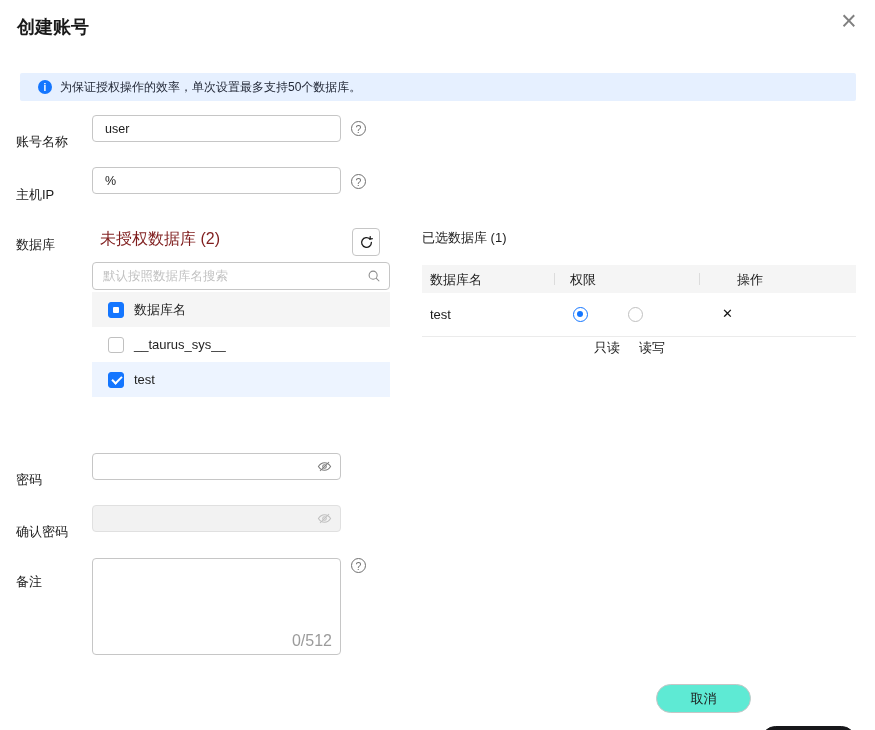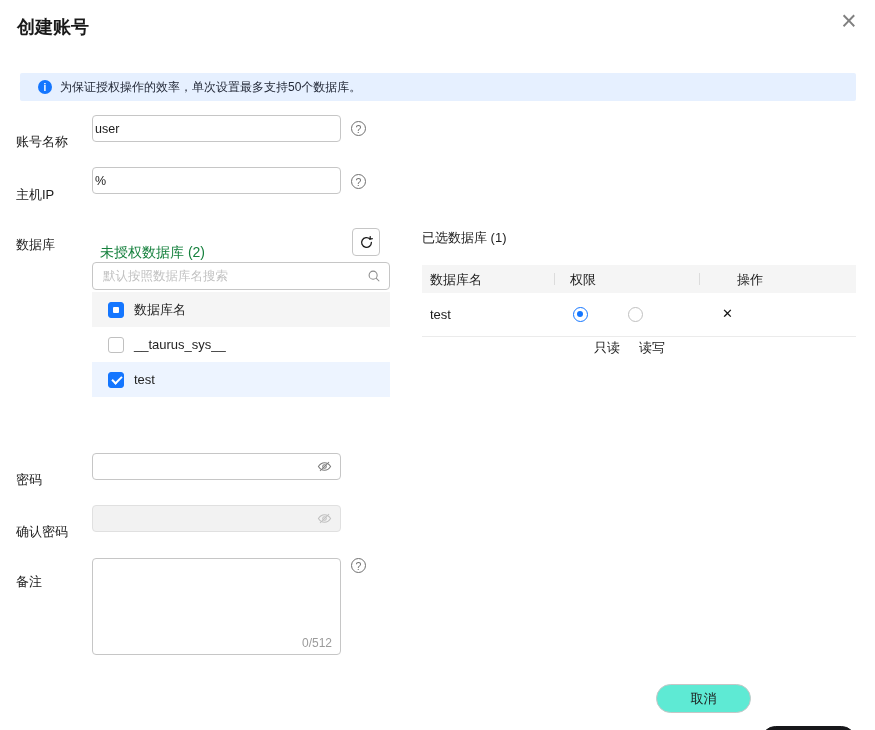--- a/index.html
+++ b/index.html
@@ -21,30 +21,30 @@
     border-radius:2px;display:flex;align-items:center;gap:8px;padding-left:18px;
     font-size:12px;color:#252b3a;}
   .info-icon{width:14px;height:14px;border-radius:50%;background:var(--accent);color:#fff;
     font-size:10px;font-weight:bold;display:flex;align-items:center;justify-content:center;flex:0 0 14px;}
 
   .form-label{left:16px;font-size:13px;color:#1b1b1b;margin-top:12px;}
   .lb-account{top:121px;} .lb-host{top:174px;} .lb-db{top:224px;}
   .lb-pwd{top:459px;} .lb-cpwd{top:511px;} .lb-remark{top:561px;}
 
   .text-input{border:1px solid #c6c6c6;border-radius:4px;font-size:12.5px;color:#1b1b1b;
-    padding:0 2px;outline:none;background:#fff;
+    padding:0 12px;outline:none;background:#fff;
     font-family:"Liberation Sans","DejaVu Sans",sans-serif;}
   .in-account{left:92px;top:115px;width:249px;height:27px;}
   .in-host{left:92px;top:167px;width:249px;height:27px;}
 
   .help-icon{width:15px;height:15px;border:1px solid #707070;border-radius:50%;color:#707070;
     font-size:10.5px;display:flex;align-items:center;justify-content:center;cursor:pointer;}
   .hp-account{left:351px;top:121px;} .hp-host{left:351px;top:174px;} .hp-remark{left:351px;top:558px;}
 
-  .left-title{left:100px;top:229px;font-size:14px;color:#15803d;margin-top:15px;}
+  .left-title{left:100px;top:229px;font-size:16px;color:#7f1d1d;}
   .refresh-btn{left:352px;top:228px;width:28px;height:28px;border:1px solid #c6c6c6;border-radius:4px;
     display:flex;align-items:center;justify-content:center;cursor:pointer;background:#fff;}
 
   .search-box{left:92px;top:262px;width:298px;height:28px;}
   .search-box input{width:100%;height:100%;border:1px solid #c6c6c6;border-radius:4px;
     padding:0 30px 0 10px;font-size:12.5px;outline:none;color:#1b1b1b;
     font-family:Liberation Sans, sans-serif;}
   .search-box input::placeholder{color:#c2c2c2;}
   .search-icon{position:absolute;right:9px;top:7px;}
 
@@ -86,21 +86,21 @@
   .pwd-wrap input{width:100%;height:100%;border:1px solid #c6c6c6;border-radius:4px;
     padding:0 30px 0 10px;font-size:12.5px;outline:none;background:#fff;}
   .pwd-wrap.confirm input{background:#f2f2f2;border-color:#e0e0e0;}
   .eye-icon{position:absolute;right:9px;top:6px;color:#7a7a7a;cursor:pointer;line-height:0;}
   .pwd-wrap.confirm .eye-icon{color:#bfbfbf;}
 
   .remark-wrap{left:92px;top:558px;width:249px;height:97px;}
   .remark-wrap textarea{width:100%;height:100%;border:1px solid #c6c6c6;border-radius:4px;
     resize:none;outline:none;padding:8px 10px;font-size:12.5px;
     font-family:"Liberation Sans","DejaVu Sans",sans-serif;}
-  .char-counter{position:absolute;right:9px;bottom:5px;font-size:12px;color:#9b9b9b;}
+  .char-counter{position:absolute;right:9px;bottom:5px;font-size:16px;color:#9b9b9b;}
 
   .btn{position:absolute;top:684px;width:95px;height:29px;border-radius:15px;font-size:13px;
     display:flex;align-items:center;justify-content:center;cursor:pointer;
     font-family:"Liberation Sans","DejaVu Sans",sans-serif;}
   .btn-cancel{left:656px;background:#5eead4;border:1px solid #c6c6c6;color:#1b1b1b;}
   .btn-confirm{left:761px;background:var(--confirm-bg);border:1px solid var(--confirm-bg);color:#fff;margin-top:42px;}
 </style>
 </head>
 <body>
 

